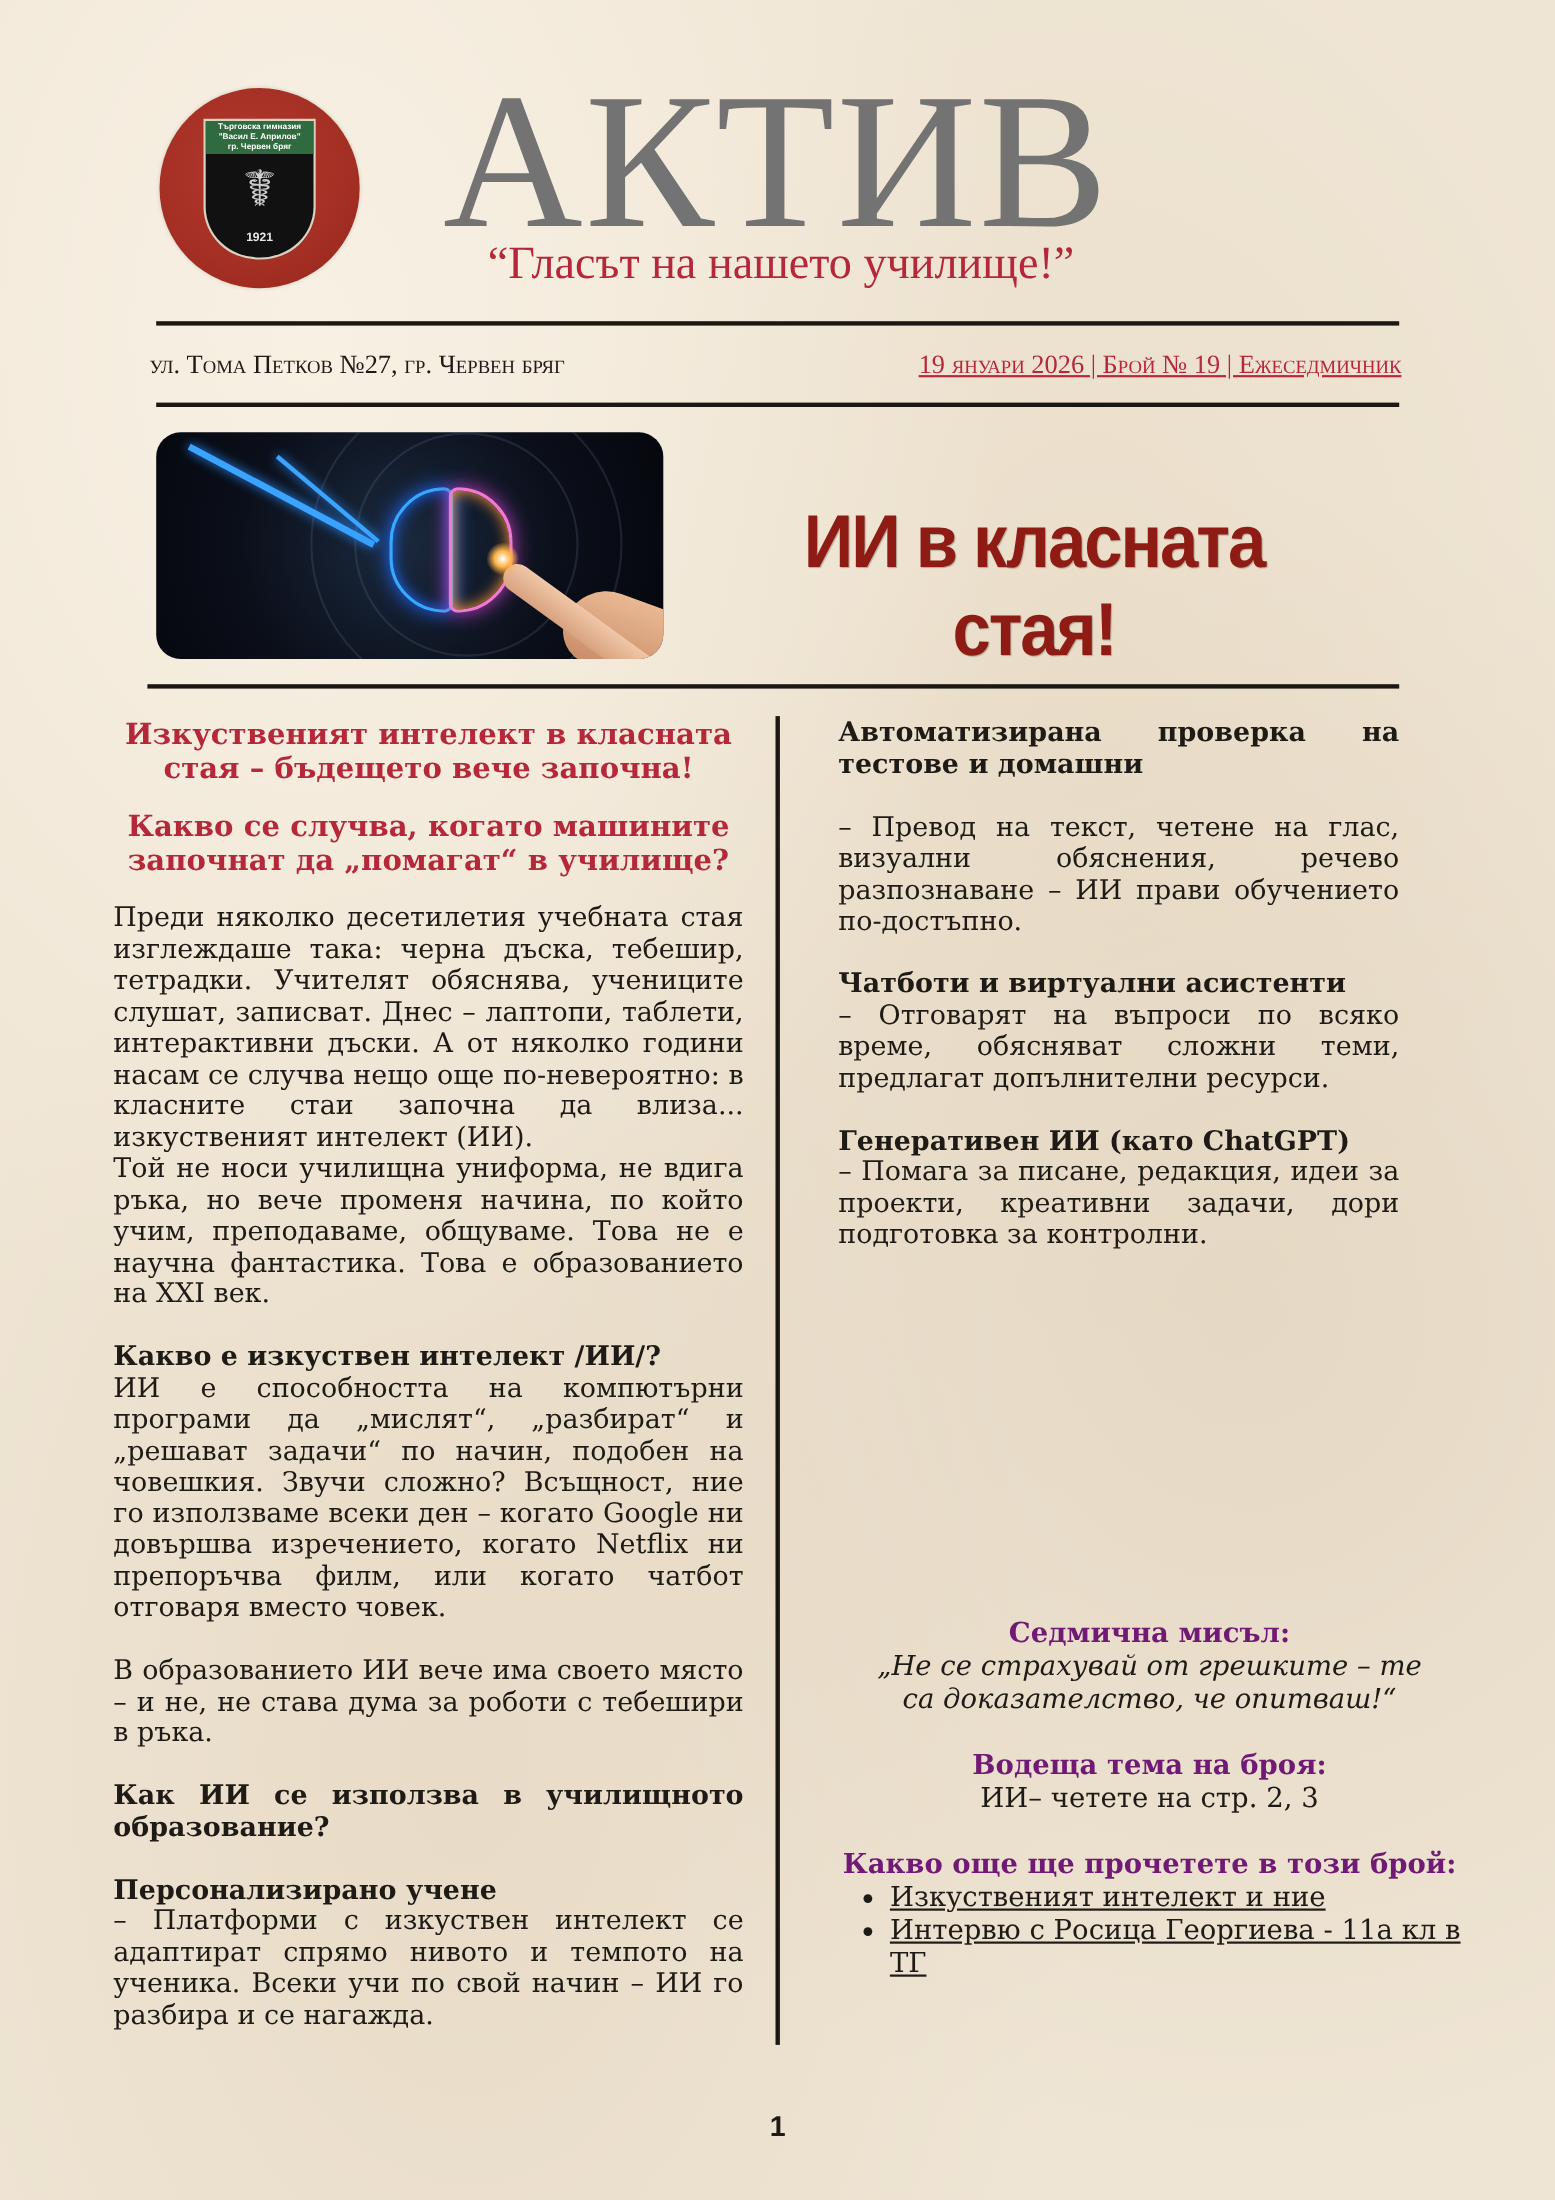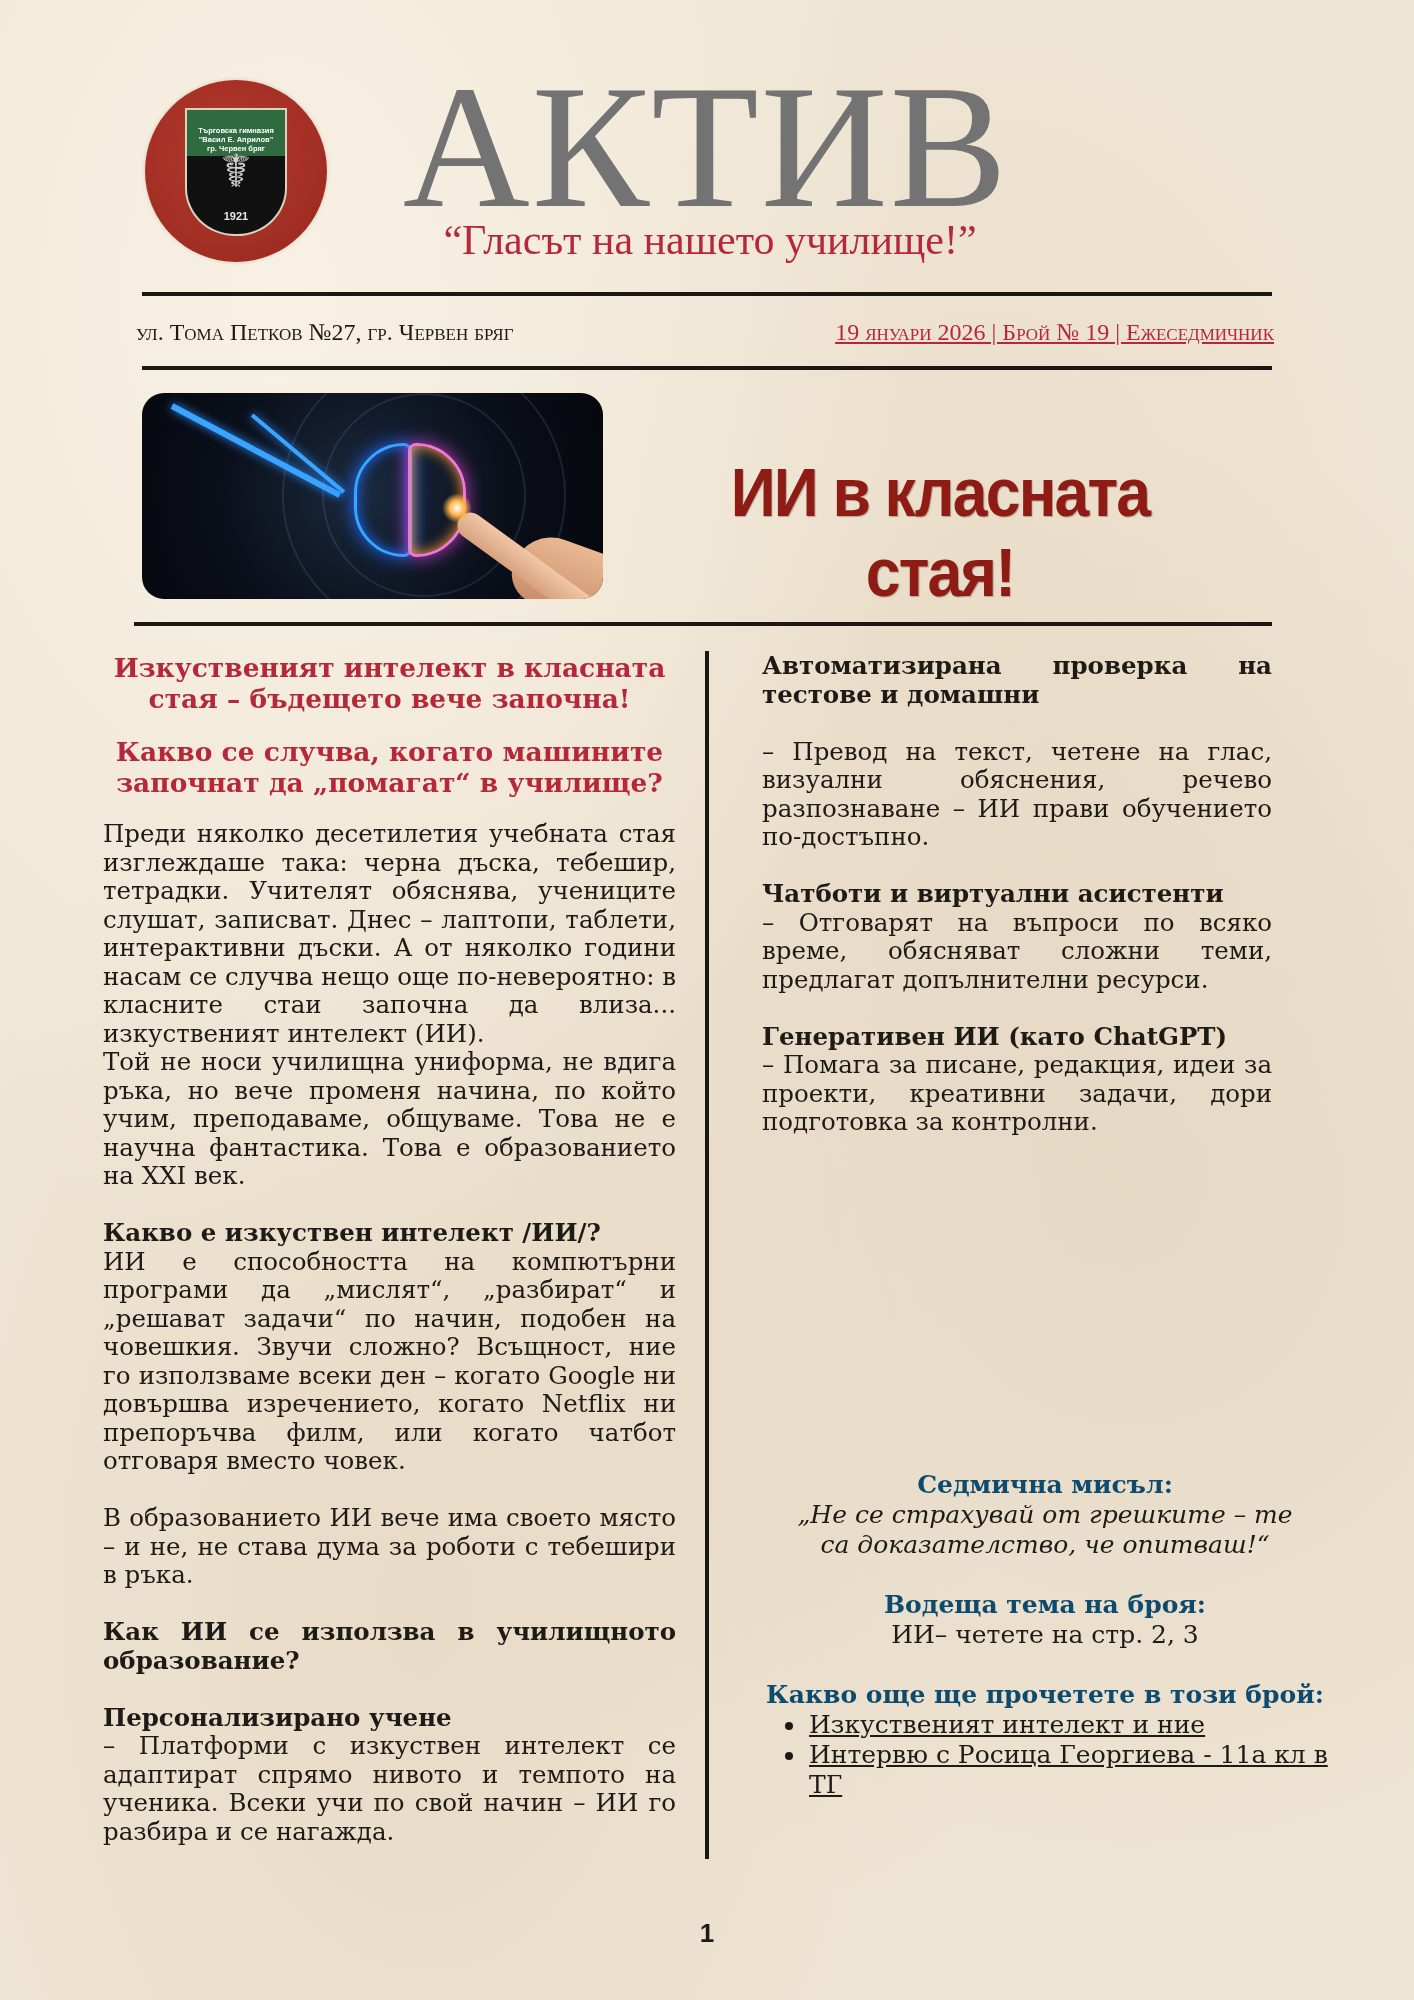--- a/index.html
+++ b/index.html
@@ -22,21 +22,21 @@
     background: radial-gradient(circle at 45% 40%, #b43a2e, #a12d22 70%, #922619);
     box-shadow: 0 0 4px rgba(0,0,0,0.15);
   }
   .shield {
     position: absolute; left: 40px; top: 28px; width: 102px; height: 128px;
     background: #111; border-radius: 0 0 50px 50px / 0 0 48px 48px;
     border: 2px solid #d9d2c0; border-top-width: 2px; box-sizing: border-box; overflow: hidden;
   }
   .shield-band {
     background: #2f6b3f; color: #fff; font-family: "Liberation Sans", sans-serif;
-    font-size: 7.5px; line-height: 9px; text-align: center; padding: 16px 2px 3px; font-weight: bold;
+    font-size: 7.5px; line-height: 9px; text-align: center; padding: 0 2px 3px; font-weight: bold;
   }
   .shield-band div { white-space: nowrap; }
   .caduceus {
     position: absolute; left: 0; right: 0; top: 38px; text-align: center;
     color: #cfcfcf; font-size: 46px; line-height: 46px; font-family: "DejaVu Sans", sans-serif;
   }
   .shield-year {
     position: absolute; left: 0; right: 0; bottom: 12px; text-align: center;
     color: #e8e8e8; font-family: "Liberation Sans", sans-serif; font-size: 11px; font-weight: bold;
   }
@@ -117,21 +117,21 @@
   .col-left { left: 103px; top: 652px; width: 573px; }
   .col-right { left: 762px; top: 652px; width: 510px; }
   .col p { margin: 0; text-align: justify; }
   .col .gap { height: 28.5px; }
   .red-head { color: #b5283a; font-weight: bold; text-align: center !important; font-size: 26.5px; line-height: 31px; }
   .bold { font-weight: bold; }
   .vdivider { left: 705px; top: 651px; width: 4px; height: 1208px; background: #1b1814; }
 
   .sidebar { left: 755px; top: 1470px; width: 580px; font-size: 25px; line-height: 30px; }
   .sidebar .center { text-align: center; }
-  .sidebar .red { color: #0c4a6e; font-weight: bold; }
+  .sidebar .red { color: #701a75; font-weight: bold; }
   .sidebar .quote { font-style: italic; }
   .sidebar ul { margin: 0; padding-left: 52px; text-decoration: underline; }
   .sidebar li { margin: 0; padding-left: 2px; }
   .sidebar .gap { height: 30px; }
 
   .page-num { left: 690px; top: 1918px; width: 34px; text-align: center; font-size: 26px; font-weight: bold; font-family: "Liberation Sans", sans-serif; }
 </style>
 </head>
 <body>
 

